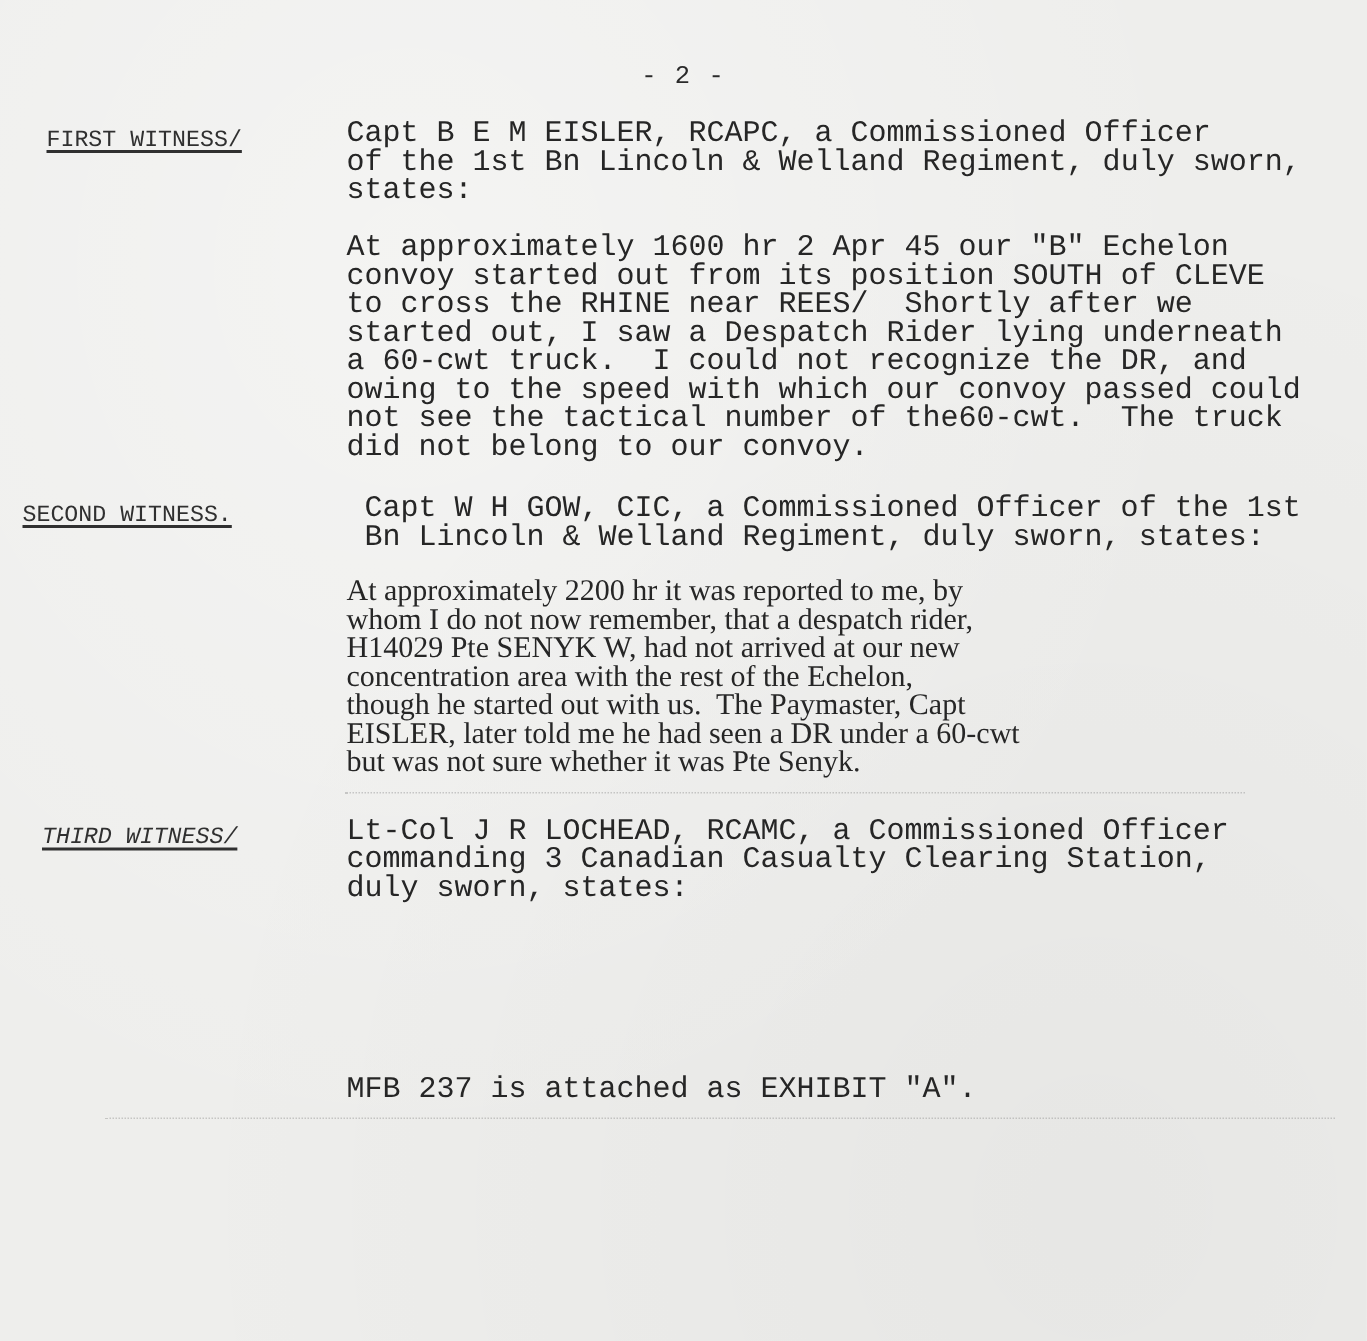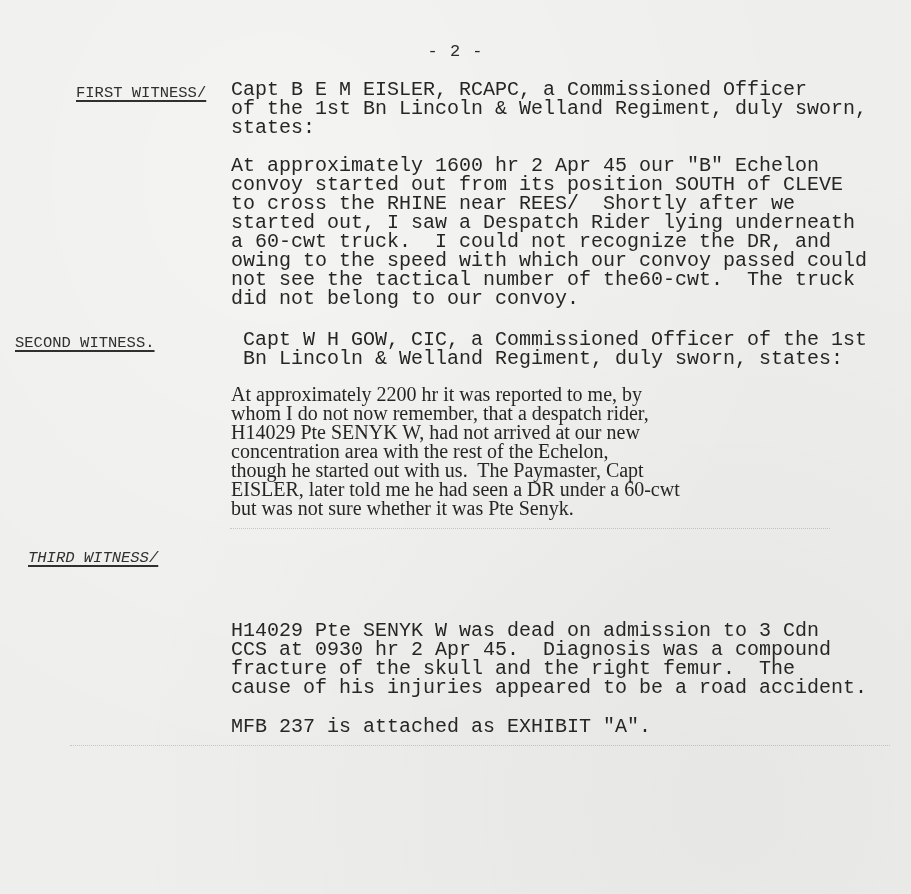--- a/index.html
+++ b/index.html
@@ -56,21 +56,21 @@
       border-top: 1px dotted rgba(120,120,120,0.35);
     }
   </style>
 </head>
 <body>
 
 <div class="page">
 
   <div class="page-number">- 2 -</div>
 
-  <div class="witness-label" style="top:84px; left:31px;margin-left:45px;">FIRST WITNESS/</div>
+  <div class="witness-label" style="top:84px; left:31px;">FIRST WITNESS/</div>
   <div class="para" style="top:80px;">Capt B E M EISLER, RCAPC, a Commissioned Officer
 of the 1st Bn Lincoln &amp; Welland Regiment, duly sworn,
 states:</div>
   <div class="para" style="top:156px;">At approximately 1600 hr 2 Apr 45 our "B" Echelon
 convoy started out from its position SOUTH of CLEVE
 to cross the RHINE near REES/  Shortly after we
 started out, I saw a Despatch Rider lying underneath
 a 60-cwt truck.  I could not recognize the DR, and
 owing to the speed with which our convoy passed could
 not see the tactical number of the60-cwt.  The truck
@@ -83,21 +83,20 @@
 whom I do not now remember, that a despatch rider,
 H14029 Pte SENYK W, had not arrived at our new
 concentration area with the rest of the Echelon,
 though he started out with us.  The Paymaster, Capt
 EISLER, later told me he had seen a DR under a 60-cwt
 but was not sure whether it was Pte Senyk.</div>
 
   <div class="faint-line" style="top:528px; left:230px; width:600px;"></div>
 
   <div class="witness-label" style="top:549px; left:28px;font-style:italic;">THIRD WITNESS/</div>
-  <div class="para" style="top:621px;">H14029 Pte SENYK W was dead on admission to 3 Cdn
-CCS at 0930 hr 2 Apr 45.  Diagnosis was a compound
-fracture of the skull and the right femur.  The
-cause of his injuries appeared to be a road accident.</div>
+  <div class="para" style="top:545px;">Lt-Col J R LOCHEAD, RCAMC, a Commissioned Officer
+commanding 3 Canadian Casualty Clearing Station,
+duly sworn, states:</div>
   <div class="para" style="top:717px;">MFB 237 is attached as EXHIBIT "A".</div>
 
   <div class="faint-line" style="top:745px; left:70px; width:820px;"></div>
 
 </div>
 
 </body></html>

